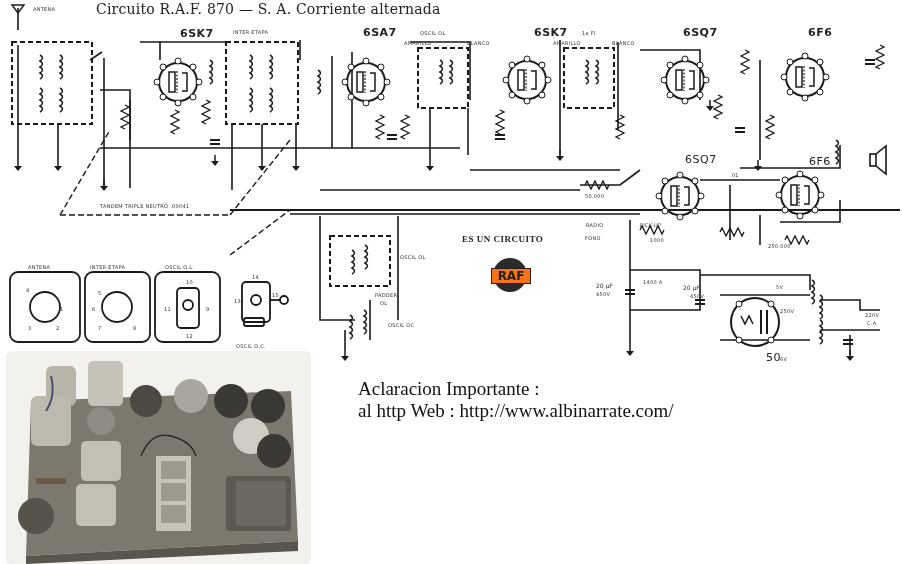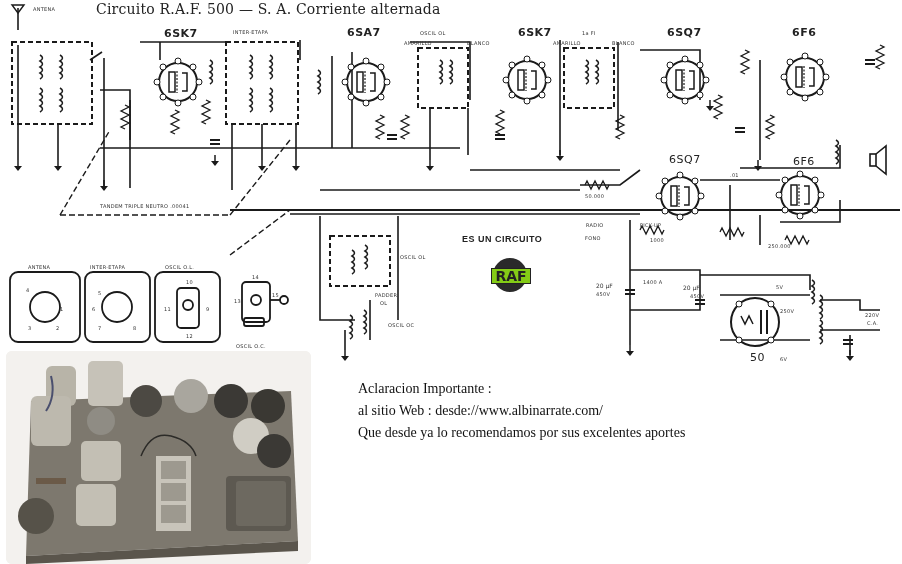--- a/index.html
+++ b/index.html
@@ -1,24 +1,24 @@
 <!DOCTYPE html>
 <html><head>
 <meta charset="utf-8">
 <style>
   html, body { margin:0; padding:0; background:#ffffff; }
   body { width:902px; height:564px; position:relative; overflow:hidden; font-family:"DejaVu Sans", sans-serif; color:#1a1a1a; }
   .abs { position:absolute; }
   #schematic { position:absolute; left:0; top:0; width:902px; height:564px; }
   .title { font-family:"DejaVu Serif", serif; font-size:14px; letter-spacing:0.2px; color:#222; }
-  .lbl { font-family:"DejaVu Sans", sans-serif; font-weight:bold; font-size:11px; color:#222; letter-spacing:0.5px; }
+  .lbl { font-family:"DejaVu Sans", sans-serif; font-weight:bold; font-size:11px; color:#222; letter-spacing:0.5px;margin-left:16px; }
   .tiny { font-family:"DejaVu Sans", sans-serif; font-size:5px; color:#333; letter-spacing:0.3px; }
   .sm { font-family:"DejaVu Sans", sans-serif; font-size:6px; color:#333; }
-  .note { font-family:"Liberation Serif", serif; font-size:14px; color:#111; line-height:22px; }
-  .raf { font-family:Liberation Sans, sans-serif; font-weight:bold; font-size:9px; color:#222; letter-spacing:0.5px; }
+  .note { font-family:"Liberation Serif", serif; font-size:19px; color:#111; line-height:22px; }
+  .raf { font-family:Liberation Serif, serif; font-weight:bold; font-size:9px; color:#222; letter-spacing:0.5px; }
   .photo { position:absolute; left:6px; top:351px; width:305px; height:213px; background:#f2f0ee; border-radius:6px; overflow:hidden; }
 </style>
 </head>
 <body>
 
 <svg id="schematic" viewBox="0 0 902 564" xmlns="http://www.w3.org/2000/svg">
   <defs>
     <g id="tube">
       <circle r="19" fill="none" stroke="#1a1a1a" stroke-width="2"></circle>
       <rect x="-9" y="-10" width="6" height="20" fill="none" stroke="#1a1a1a" stroke-width="1.5"></rect>
@@ -221,21 +221,21 @@
     <circle cx="188" cy="305" r="5"></circle>
 
     <rect x="242" y="282" width="28" height="40" rx="4"></rect>
     <circle cx="256" cy="300" r="5"></circle>
     <rect x="244" y="318" width="20" height="8" rx="2"></rect>
     <path d="M270,300 l10,0"></path>
     <circle cx="284" cy="300" r="4"></circle>
   </g>
 </svg>
 
-<div class="abs title" style="left:96px; top:1px;">Circuito R.A.F. 500 — S. A. Corriente alternada</div>
+<div class="abs title" style="left:96px; top:1px;">Circuito R.A.F. 870 — S. A. Corriente alternada</div>
 <div class="abs tiny" style="left:33px; top:6px;">ANTENA</div>
 
 <div class="abs lbl" style="left:164px; top:27px;">6SK7</div>
 <div class="abs lbl" style="left:347px; top:26px;">6SA7</div>
 <div class="abs lbl" style="left:518px; top:26px;">6SK7</div>
 <div class="abs lbl" style="left:667px; top:26px;">6SQ7</div>
 <div class="abs lbl" style="left:792px; top:26px;">6F6</div>
 <div class="abs lbl" style="left:669px; top:153px; font-weight:normal;">6SQ7</div>
 <div class="abs lbl" style="left:793px; top:155px; font-weight:normal;">6F6</div>
 <div class="abs lbl" style="left:750px; top:351px; font-weight:normal;">50</div>
@@ -285,21 +285,21 @@
 <div class="abs tiny" style="left:186px; top:279px;">10</div>
 <div class="abs tiny" style="left:164px; top:306px;">11</div>
 <div class="abs tiny" style="left:186px; top:333px;">12</div>
 <div class="abs tiny" style="left:206px; top:306px;">9</div>
 <div class="abs tiny" style="left:252px; top:274px;">14</div>
 <div class="abs tiny" style="left:234px; top:298px;">13</div>
 <div class="abs tiny" style="left:272px; top:292px;">15</div>
 
 <div class="abs raf" style="left:462px; top:234px;">ES UN CIRCUITO</div>
 <div class="abs" style="left:493px; top:258px; width:34px; height:34px; border-radius:50%; background:#2a2a2a;">
-  <div style="position:absolute; left:-2px; top:10px; width:38px; height:14px; background:#84cc16; border:1px solid #222; font-family:'DejaVu Sans',sans-serif; font-weight:bold; font-size:14px; text-align:center; line-height:14px; color:#222;">RAF</div>
+  <div style="position:absolute; left:-2px; top:10px; width:38px; height:14px; background:#f97316; border:1px solid #222; font-family:'DejaVu Sans',sans-serif; font-weight:bold; font-size:12px; text-align:center; line-height:14px; color:#222;">RAF</div>
 </div>
 
 <div class="photo">
   <svg width="305" height="213" viewBox="0 0 305 213" xmlns="http://www.w3.org/2000/svg">
     <rect x="0" y="0" width="305" height="213" fill="#f3f1ee"></rect>
 
     <path d="M25,50 L285,40 L292,190 L20,205 Z" fill="#7d786e"></path>
     <path d="M20,205 L292,190 L292,200 L20,213 Z" fill="#5a554c"></path>
 
     <rect x="40" y="15" width="30" height="40" rx="6" fill="#b8b4a8"></rect>
@@ -326,15 +326,14 @@
     <rect x="155" y="154" width="25" height="18" fill="#9d998f"></rect>
 
     <path d="M135,105 q10,-25 30,-20 q20,5 25,20" fill="none" stroke="#2c2b28" stroke-width="1.5"></path>
     <path d="M45,25 q5,20 -5,35" fill="none" stroke="#4a4f6e" stroke-width="2"></path>
     <path d="M30,130 L60,130" stroke="#6b5a48" stroke-width="6"></path>
   </svg>
 </div>
 
 <div class="abs note" style="left:358px; top:378px;">
   <div>Aclaracion Importante :</div>
-  <div>al sitio Web : desde://www.albinarrate.com/</div>
-  <div>Que desde ya lo recomendamos por sus excelentes aportes</div>
+  <div>al http Web : http://www.albinarrate.com/</div>
 </div>
 
 </body></html>

